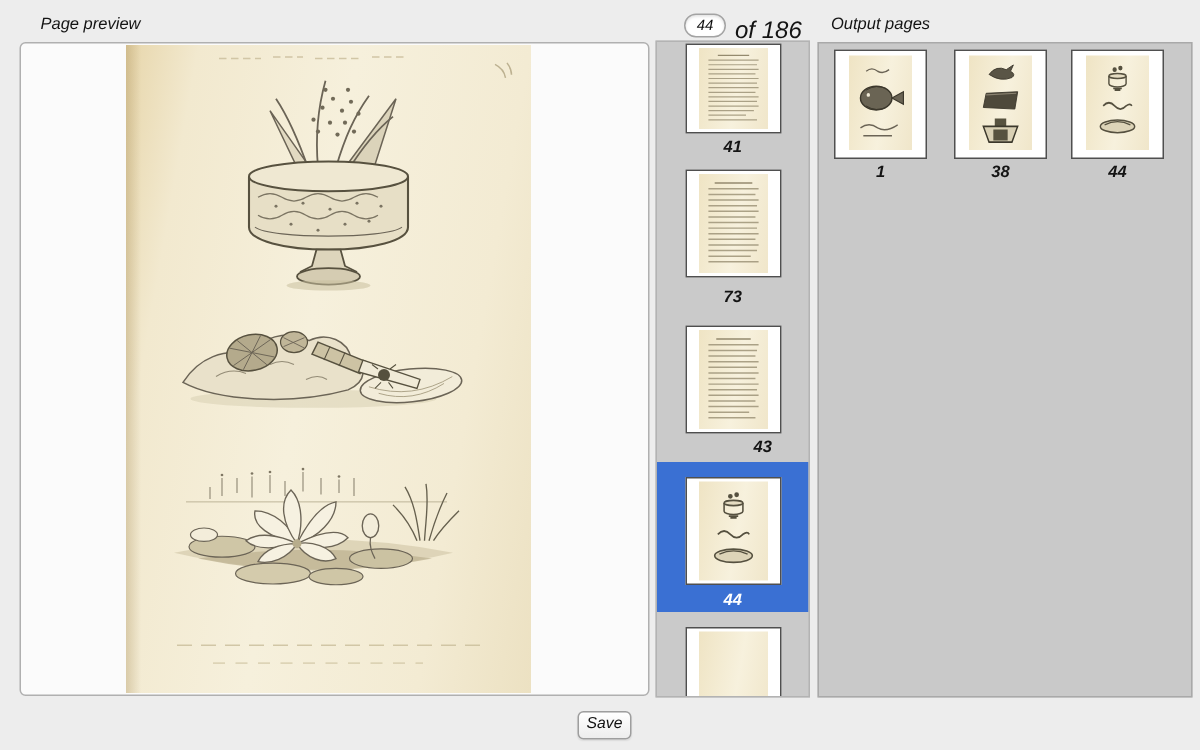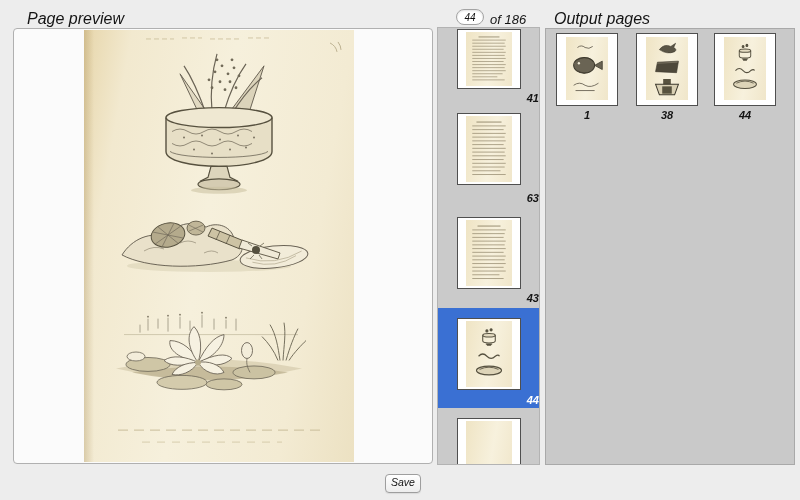--- a/index.html
+++ b/index.html
@@ -1,45 +1,45 @@
 <!DOCTYPE html>
 <html><head>
 <meta charset="utf-8">
 <style>
   html,body{margin:0;padding:0;background:#ededed;}
   #app{position:relative;width:800px;height:500px;background:#ededed;overflow:hidden;
        font-family:"Liberation Sans",sans-serif;font-style:italic;color:#111;}
 
-  .lbl{position:absolute;font-size:16px;color:#141414;white-space:nowrap;}
+  .lbl{position:absolute;font-size:11px;color:#141414;white-space:nowrap;}
 
   
   #preview-pane{position:absolute;left:13px;top:28px;width:420px;height:436px;
     background:#fbfbfb;border:1px solid #b0b0b0;border-radius:4px;box-sizing:border-box;overflow:hidden;}
   #scan{position:absolute;left:70px;top:1px;width:270px;height:432px;
     background:linear-gradient(100deg,#e7d6ab 0%,#f2e9cf 14%,#f6f0dc 45%,#f3ebd3 78%,#ece1c2 100%);}
   #scan::before{content:"";position:absolute;left:0;top:0;bottom:0;width:10px;
     background:linear-gradient(90deg,rgba(150,120,60,.28),rgba(150,120,60,0));}
   #scan svg{display:block;width:100%;height:100%;}
 
   
   #page-input{position:absolute;left:456px;top:9px;width:28px;height:16px;box-sizing:border-box;
     border:1px solid #a3a3a3;border-radius:8px;background:#fff;text-align:center;
     font:italic 10px "Liberation Sans",sans-serif;color:#111;padding:0;
     box-shadow:inset 0 1px 2px rgba(0,0,0,.12);}
-  #of-label{left:490px;top:12px;font-size:13px;}
+  #of-label{left:490px;top:12px;font-size:16px;}
 
   
   #film-strip{position:absolute;left:437px;top:27px;width:103px;height:438px;
     background:#cacaca;border:1px solid #b3b3b3;box-sizing:border-box;overflow:hidden;}
   .thumb-frame{position:absolute;left:19px;width:64px;background:#fff;
     border:1px solid #4f4f4f;box-sizing:border-box;}
   .thumb-page{position:absolute;left:8px;right:8px;top:2px;bottom:2px;
     background:linear-gradient(100deg,#efe4c4,#f7f1dd 55%,#f0e6ca);}
   .thumb-page svg{display:block;width:100%;height:100%;}
-  .strip-label{position:absolute;left:0;width:101px;text-align:right;
+  .strip-label{position:absolute;left:0;width:101px;text-align:center;
     font:italic 700 11px "Liberation Sans",sans-serif;color:#141414;}
   #selected-item{position:absolute;left:0;top:280px;width:101px;height:100px;background:#3a70d3;}
   #selected-item .thumb-frame{top:10px;height:72px;}
   #selected-item .strip-label{top:86px;color:#fff;}
 
   
   #output-panel{position:absolute;left:545px;top:28px;width:250px;height:437px;
     background:#c9c9c9;border:1px solid #a9a9a9;box-sizing:border-box;}
   .out-frame{position:absolute;top:4px;width:62px;height:73px;background:#fff;
     border:1px solid #4f4f4f;box-sizing:border-box;}
@@ -201,33 +201,33 @@
     <div class="thumb-frame" style="top:85px;height:72px;">
       <div class="thumb-page">
         <svg viewBox="0 0 44 60" preserveAspectRatio="none">
           <g stroke="#a79d82" stroke-width=".9" opacity=".95">
             <path d="M10 5.5h24" stroke="#8f8569"></path>
             <path d="M6 9h32M6 12.4h30M6 15.8h32M6 19.2h31M6 22.6h32M6 26h30M6 29.4h32M6 32.8h31M6 36.2h32M6 39.6h30M6 43h32M6 46.4h31M6 49.8h27M6 53.2h32"></path>
           </g>
         </svg>
       </div>
     </div>
-    <div class="strip-label" style="top:164px;">63</div>
+    <div class="strip-label" style="top:164px;">73</div>
 
     <div class="thumb-frame" style="top:189px;height:72px;">
       <div class="thumb-page">
         <svg viewBox="0 0 44 60" preserveAspectRatio="none">
           <g stroke="#a79d82" stroke-width=".9" opacity=".95">
             <path d="M11 5.5h22" stroke="#8f8569"></path>
             <path d="M6 9h32M6 12.4h31M6 15.8h30M6 19.2h32M6 22.6h31M6 26h32M6 29.4h30M6 32.8h32M6 36.2h31M6 39.6h32M6 43h30M6 46.4h32M6 49.8h26M6 53.2h30"></path>
           </g>
         </svg>
       </div>
     </div>
-    <div class="strip-label" style="top:264px;">43</div>
+    <div class="strip-label" style="top:264px;margin-left:20px;">43</div>
 
     <div id="selected-item">
       <div class="thumb-frame">
         <div class="thumb-page">
           <svg viewBox="0 0 44 60" preserveAspectRatio="none">
             <g stroke="#55503f" fill="none" stroke-width="1">
               <circle cx="20" cy="9" r="1" fill="#55503f"></circle>
                 <circle cx="24" cy="8" r="1" fill="#55503f"></circle>
               <ellipse cx="22" cy="13" rx="6" ry="1.6" fill="#e5dcc2"></ellipse>
               <path d="M16 13 v5 a6 2 0 0 0 12 0 v-5"></path>

